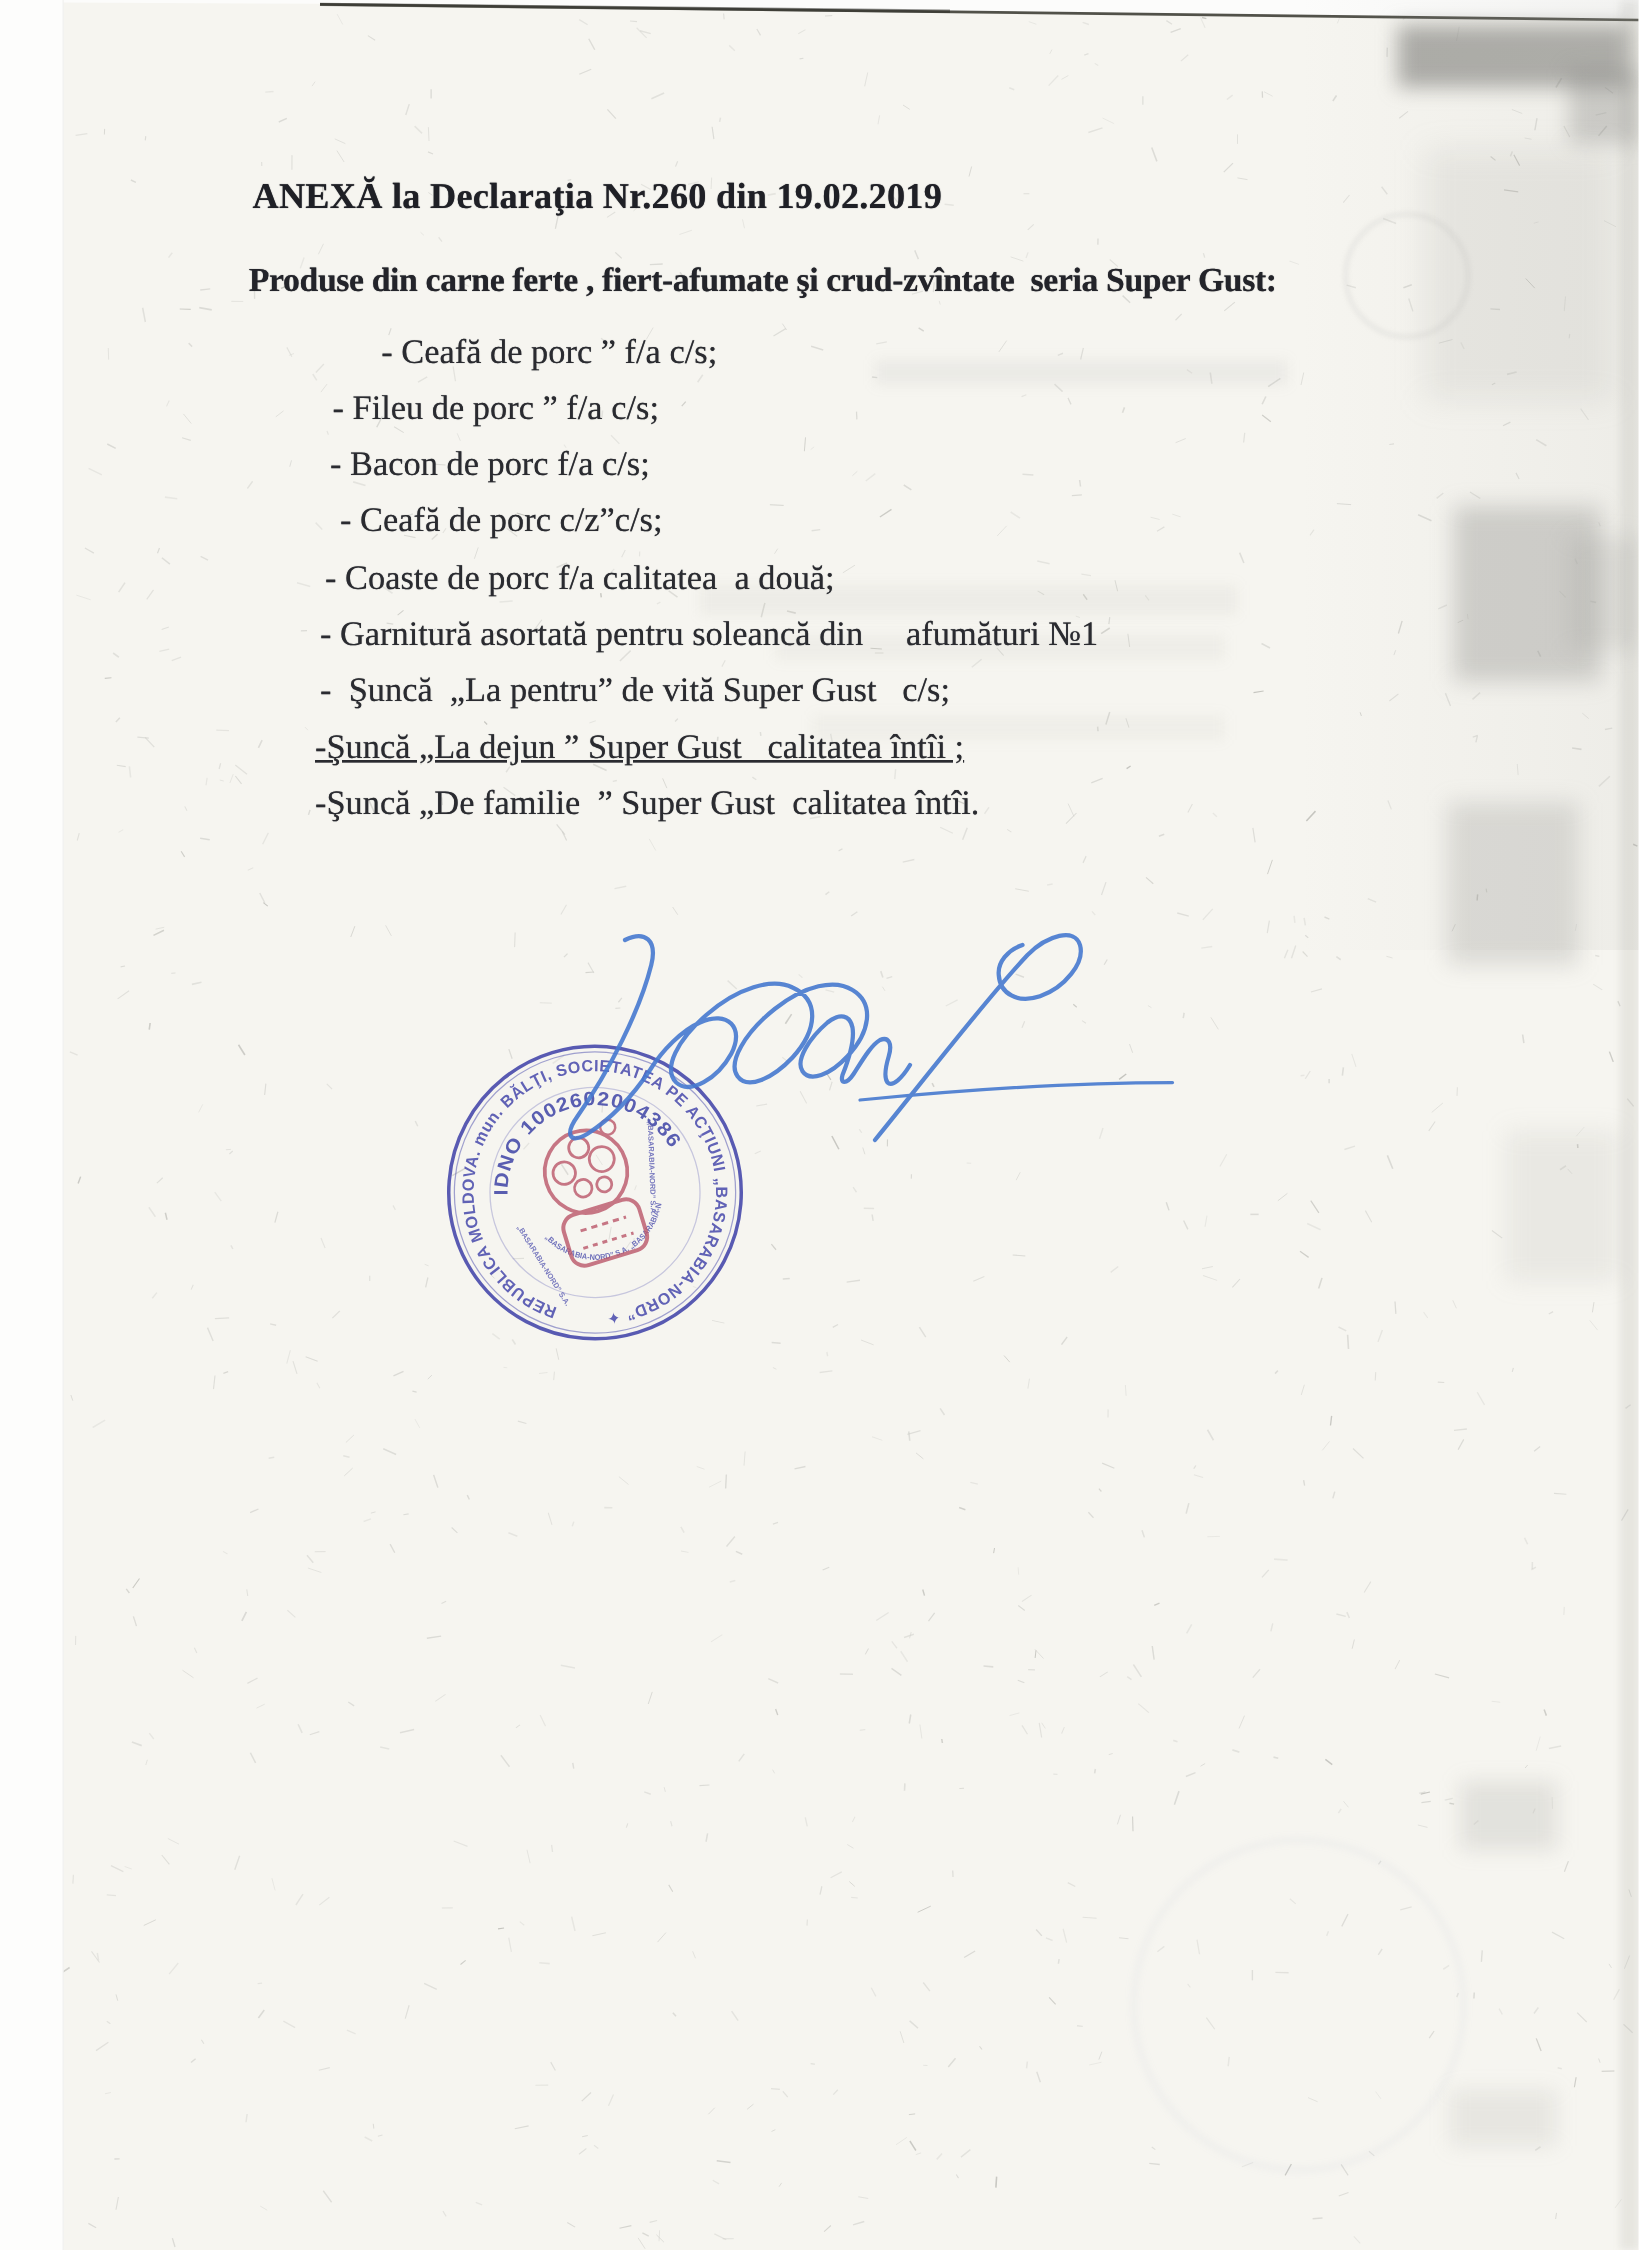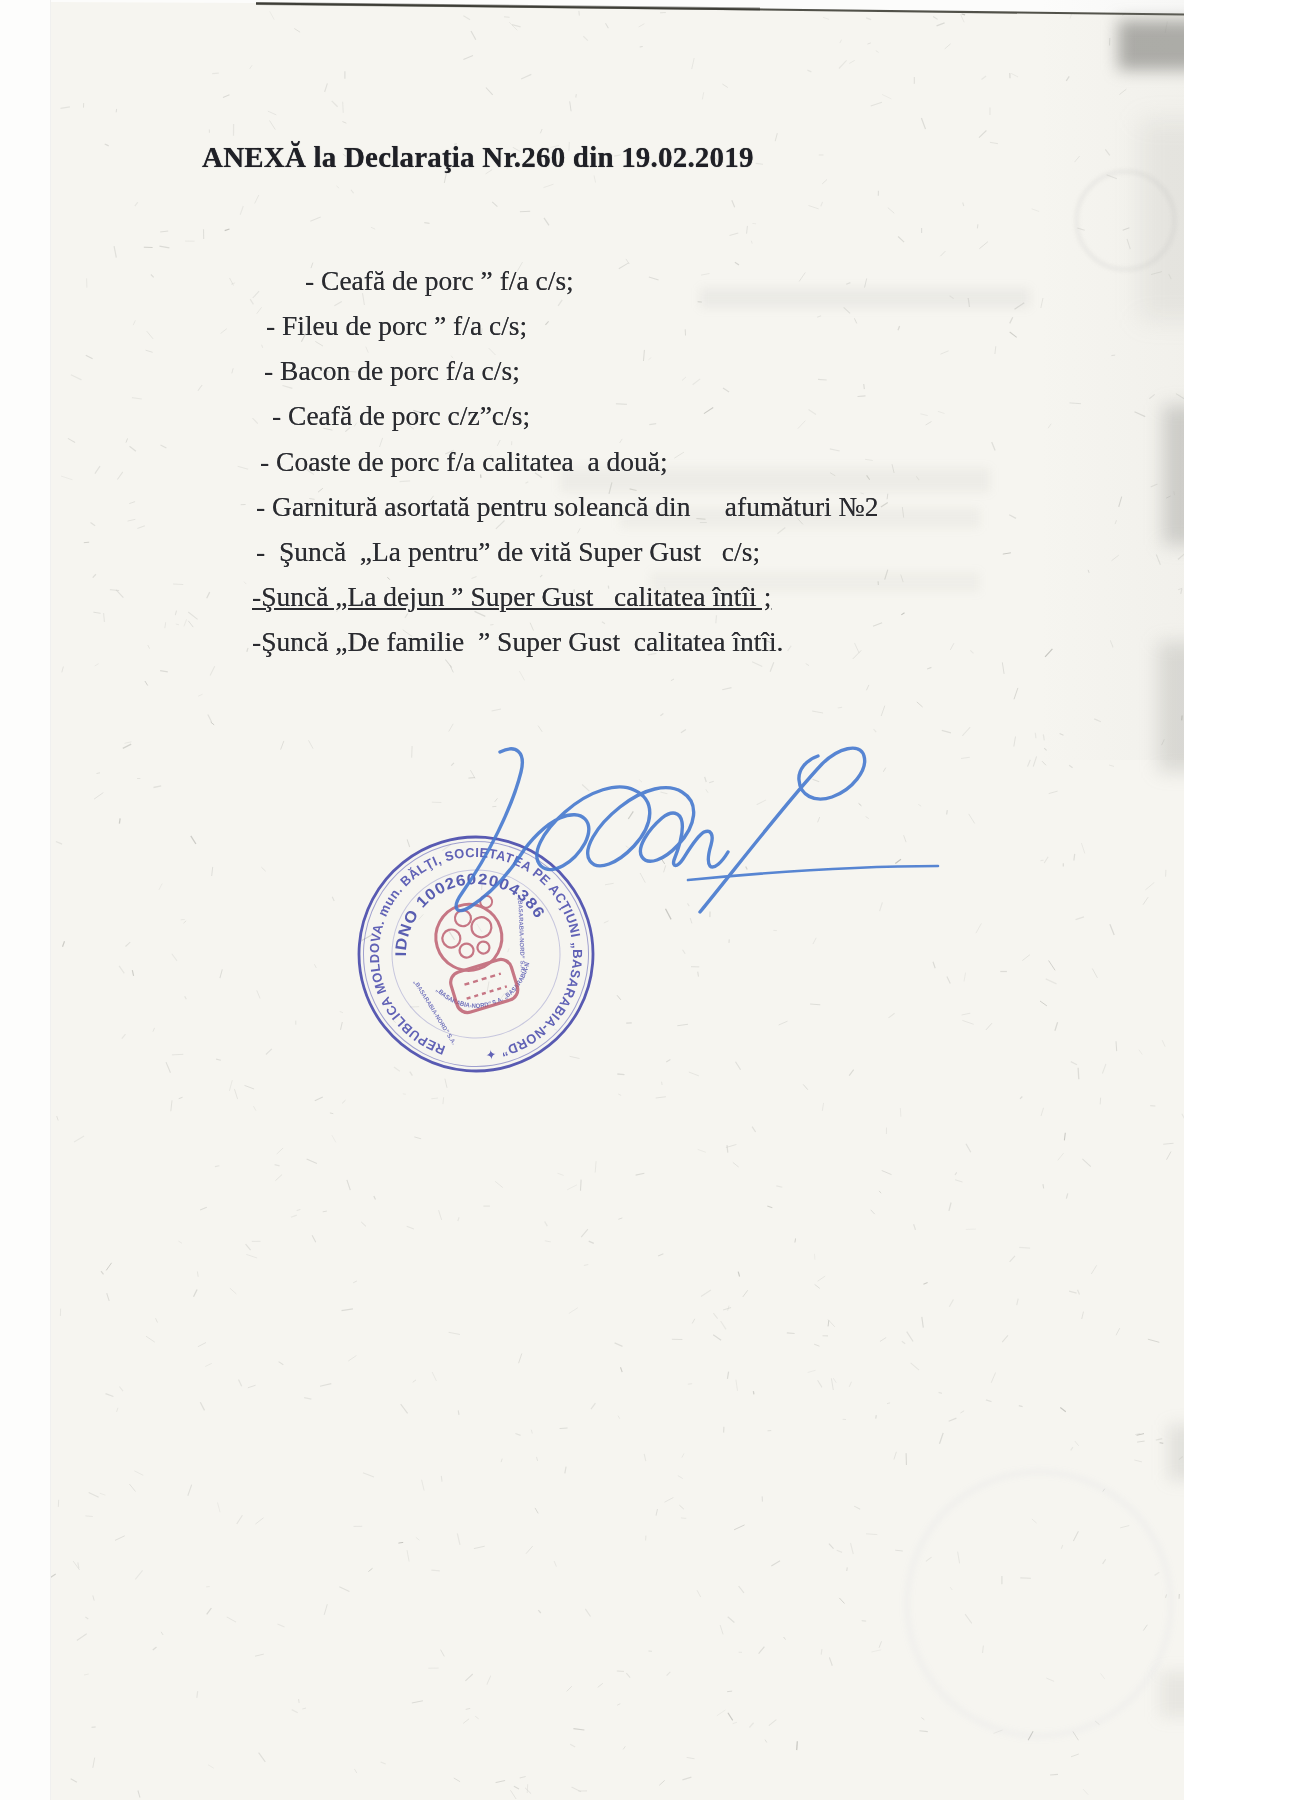--- a/index.html
+++ b/index.html
@@ -1,16 +1,16 @@
 <!DOCTYPE html>
 <html><head>
 <meta charset="utf-8">
 <style>
   html,body{margin:0;padding:0;background:#ffffff;}
-  .page{position:relative;width:1184px;height:1800px;background:#f6f5f0;overflow:hidden;
+  .page{position:relative;width:1311px;height:1800px;background:#f6f5f0;overflow:hidden;
         font-family:"Liberation Serif","DejaVu Serif",serif;}
   .scan-margin{position:absolute;left:0;top:0;width:50px;height:1800px;background:#fdfdfc;
                border-right:1px solid rgba(0,0,0,0.05);}
   .deco-svg{position:absolute;left:0;top:0;pointer-events:none;}
   .doc-title{position:absolute;left:202px;top:141px;font-size:29px;font-weight:bold;color:#1f2026;
              white-space:pre;letter-spacing:.2px;text-shadow:0 0 .7px rgba(31,32,38,.85);}
   .doc-subtitle{position:absolute;left:199px;top:209px;font-size:27px;font-weight:bold;color:#23242a;
              white-space:pre;letter-spacing:-.3px;text-shadow:0 0 .7px rgba(31,32,38,.8);}
   .item{position:absolute;font-size:27.5px;color:#2a2b30;white-space:pre;
         text-shadow:0 0 .6px rgba(42,43,48,.75);}
@@ -997,28 +997,29 @@
   <div class="smudge" style="left:700px;top:288px;width:330px;height:20px;background:rgba(150,150,145,.10);filter:blur(5px);"></div>
   <div class="smudge" style="left:560px;top:468px;width:430px;height:24px;background:rgba(150,150,145,.09);filter:blur(5px);"></div>
   <div class="smudge" style="left:620px;top:508px;width:360px;height:20px;background:rgba(150,150,145,.08);filter:blur(5px);"></div>
   <div class="smudge" style="left:650px;top:572px;width:330px;height:20px;background:rgba(150,150,145,.07);filter:blur(5px);"></div>
   <div class="smudge" style="left:1040px;top:0;width:271px;height:760px;background:linear-gradient(to right, rgba(200,200,195,0), rgba(185,185,180,.14));"></div>
   <div class="smudge" style="left:1296px;top:0;width:15px;height:1800px;background:rgba(120,120,118,.12);filter:blur(3px);"></div>
   <div class="ghost-circle" style="left:905px;top:1470px;width:260px;height:260px;border:4px solid rgba(140,150,185,.08);filter:blur(3px);"></div>
   <div class="ghost-circle" style="left:1075px;top:170px;width:95px;height:95px;border:3px solid rgba(150,150,148,.15);filter:blur(2px);"></div>
 
   <div class="doc-title">ANEXĂ la Declaraţia Nr.260 din 19.02.2019</div>
+  <div class="doc-subtitle">Produse din carne ferte , fiert-afumate şi crud-zvîntate  seria Super Gust:</div>
 
   <div>
     <div class="item" style="left:266px;top:265px;margin-left:39px;">- Ceafă de porc ” f/a c/s;</div>
     <div class="item" style="left:266px;top:310px;">- Fileu de porc ” f/a c/s;</div>
     <div class="item" style="left:264px;top:355px;">- Bacon de porc f/a c/s;</div>
     <div class="item" style="left:272px;top:400px;">- Ceafă de porc c/z”c/s;</div>
     <div class="item" style="left:260px;top:446px;">- Coaste de porc f/a calitatea  a două;</div>
-    <div class="item" style="left:256px;top:491px;">- Garnitură asortată pentru soleancă din     afumături №2</div>
+    <div class="item" style="left:256px;top:491px;">- Garnitură asortată pentru soleancă din     afumături №1</div>
     <div class="item" style="left:256px;top:536px;">-  Şuncă  „La pentru” de vită Super Gust   c/s;</div>
     <div class="item" style="left:252px;top:581px;text-decoration:underline;">-Şuncă „La dejun ” Super Gust   calitatea întîi ;</div>
     <div class="item" style="left:252px;top:626px;">-Şuncă „De familie  ” Super Gust  calitatea întîi.</div>
   </div>
 
   <svg class="stamp-svg" width="300" height="300" viewBox="-150 -150 300 300" font-family="Liberation Sans, DejaVu Sans, sans-serif">
     <g transform="rotate(-17)" opacity="0.92">
       <circle r="117" fill="none" stroke="#4b4dad" stroke-width="2.8"></circle>
       <circle r="112.5" fill="none" stroke="#4b4dad" stroke-width="1" opacity="0.55"></circle>
       <circle r="84" fill="none" stroke="#4b4dad" stroke-width="1" opacity="0.3"></circle>

